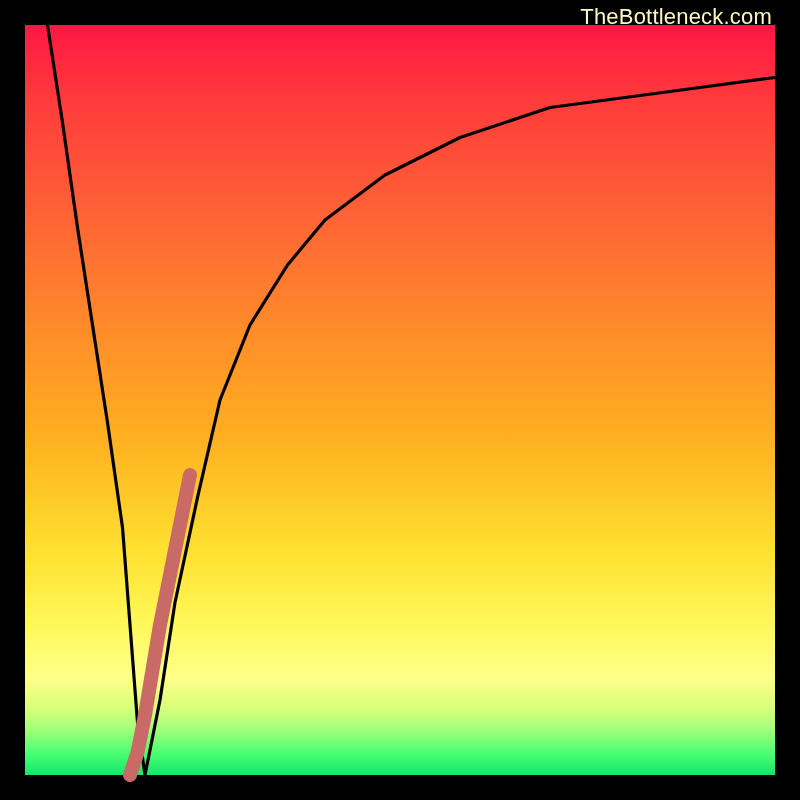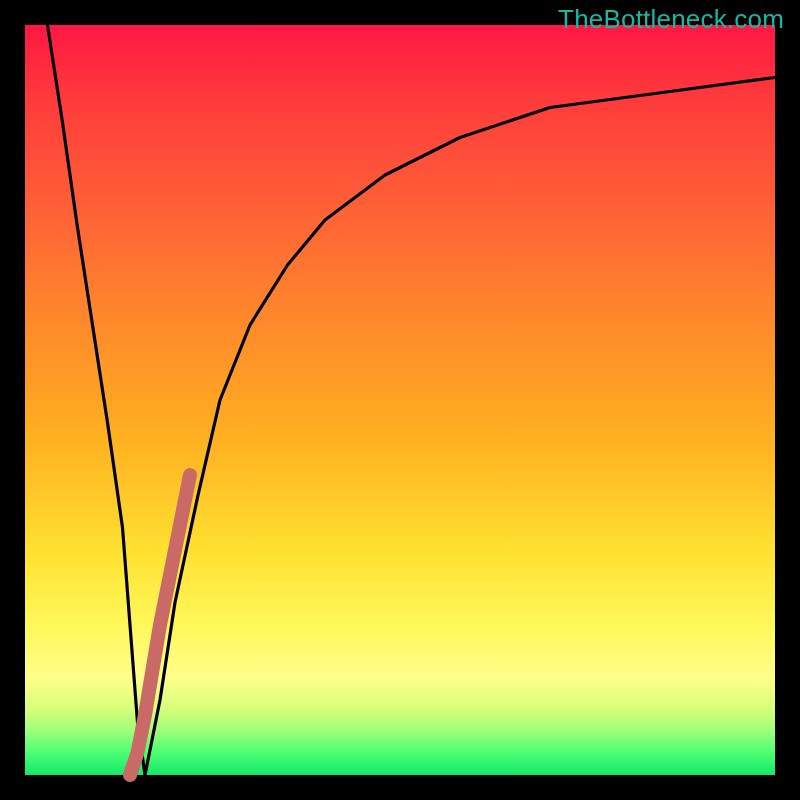--- a/index.html
+++ b/index.html
@@ -35,23 +35,23 @@
       #ffff8a 87%,
       #d9ff7a 91%,
       #a0ff7a 94%,
       #4dff73 97%,
       #12e86a 100%
     );
   }
   .watermark {
     position: absolute;
     top: 4px;
-    right: 16px;
-    color: #14b8a6;
-    font-size: 26px;
+    right: 28px;
+    color: #fef9c3;
+    font-size: 22px;
     font-weight: 500;
     letter-spacing: 0.2px;
   }
   svg.curves {
     position: absolute;
     left: 0;
     top: 0;
   }
 </style>
 </head>

